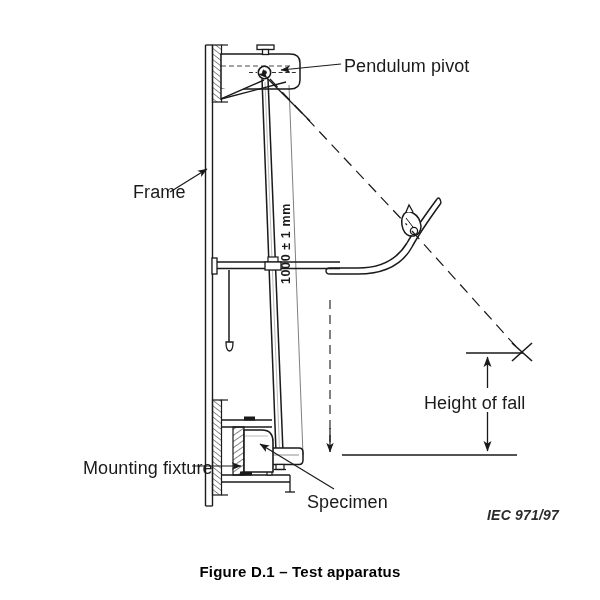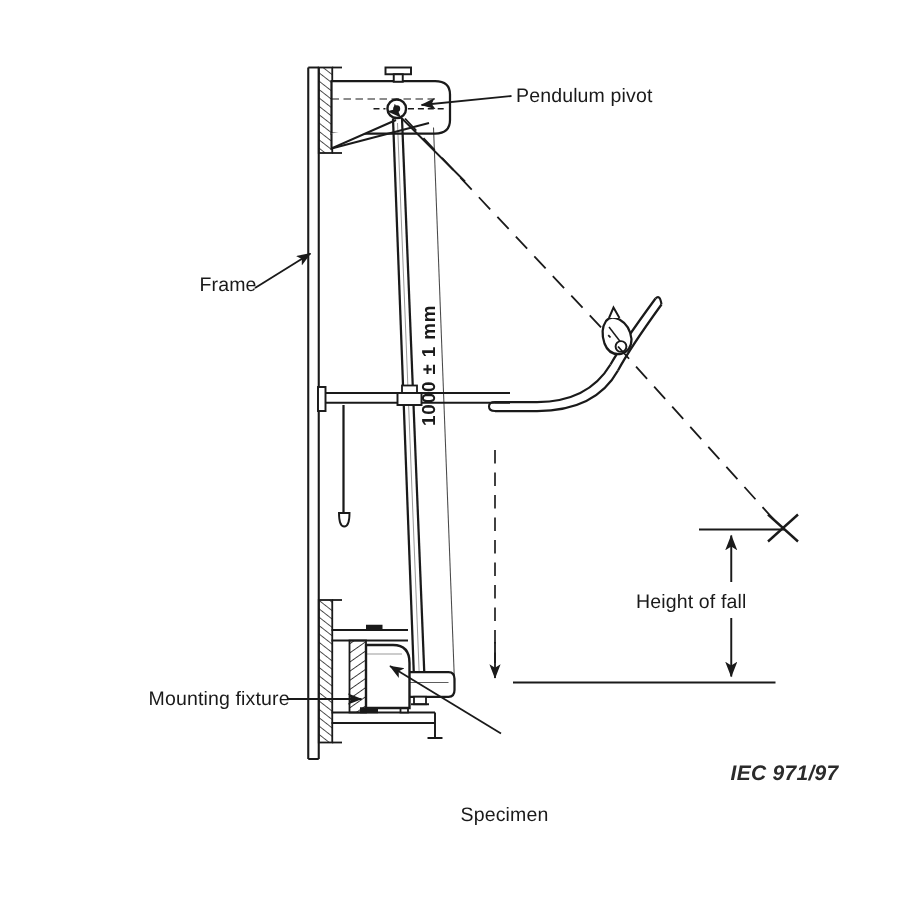--- a/index.html
+++ b/index.html
@@ -23,30 +23,30 @@
   svg.drawing {
     position: absolute;
     left: 0;
     top: 0;
     width: 600px;
     height: 600px;
   }
   .lbl {
     position: absolute;
     font-family: "Liberation Sans", sans-serif;
-    font-size: 13px;
+    font-size: 18px;
     color: #1a1a1a;
     white-space: nowrap;
     letter-spacing: 0.1px;
   }
   #label-pendulum-pivot { left: 344px; top: 56px; }
   #label-frame { left: 133px; top: 182px; text-align: center; }
   #label-height-of-fall { left: 424px; top: 393px; }
-  #label-mounting-fixture { left: 99px; top: 458px; }
-  #label-specimen { left: 307px; top: 492px; margin-top: 43px; }
+  #label-mounting-fixture { left: 83px; top: 458px; }
+  #label-specimen { left: 307px; top: 492px; }
   #label-dimension {
     left: 279px;
     top: 284px;
     font-size: 12.5px;
     font-weight: bold;
     transform: rotate(-90deg);
     transform-origin: left top;
     letter-spacing: 0.6px;
   }
   #label-iec-ref {
@@ -255,14 +255,15 @@
   <div class="lbl" id="label-dimension">1000 ± 1 mm</div>
 
   <div class="lbl" id="label-height-of-fall">Height of fall</div>
 
   <div class="lbl" id="label-mounting-fixture">Mounting fixture</div>
 
   <div class="lbl" id="label-specimen">Specimen</div>
 
   <div class="lbl" id="label-iec-ref">IEC  971/97</div>
 
+  <div id="figure-caption">Figure D.1 – Test apparatus</div>
 
 </div>
 
 </body></html>

